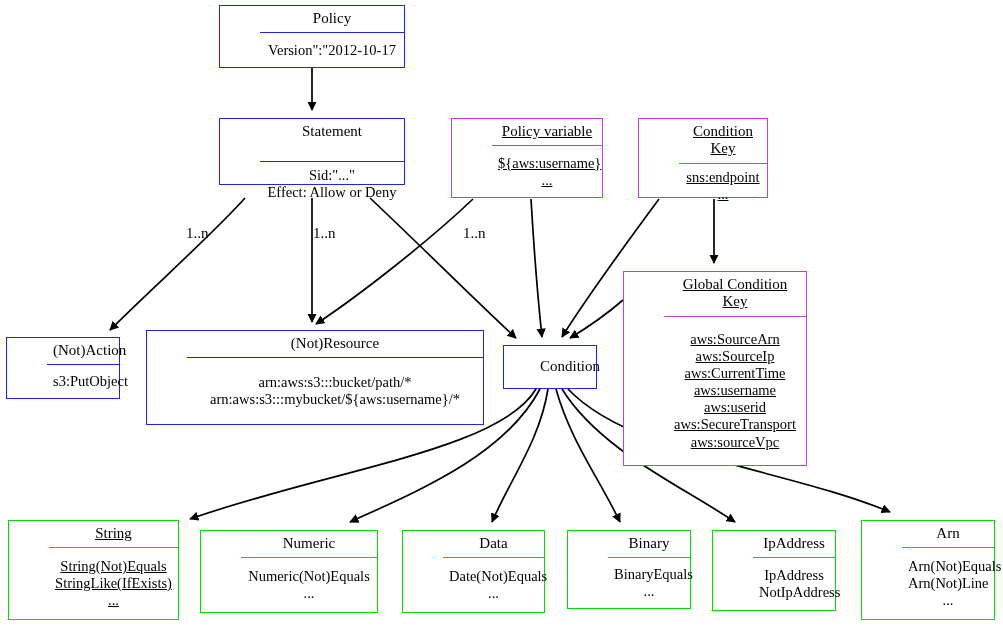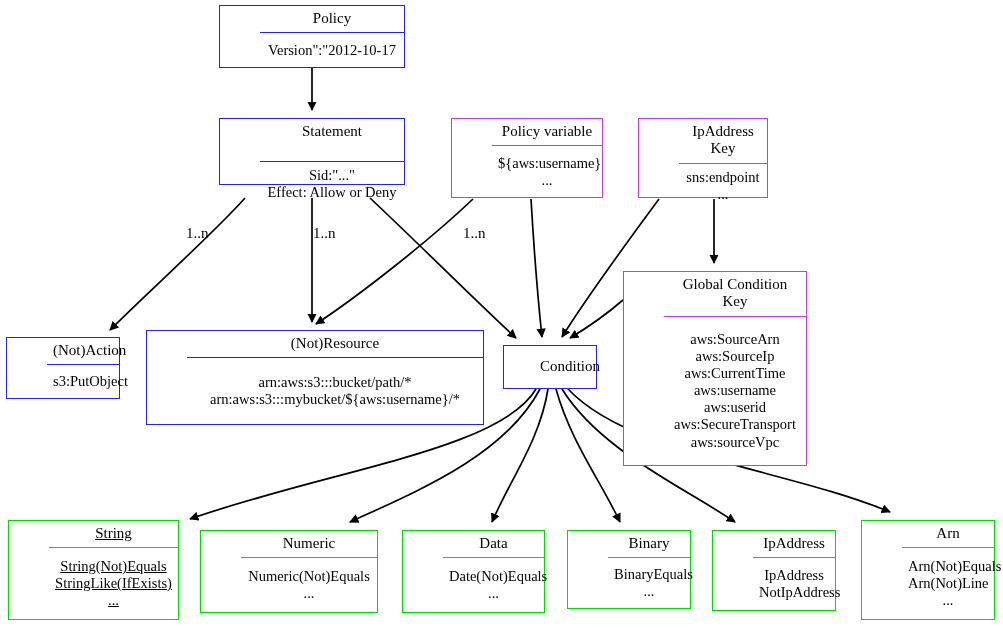--- a/index.html
+++ b/index.html
@@ -27,21 +27,21 @@
     position: absolute;
     box-sizing: border-box;
     background: #ffffff;
     border: 1.6px solid #2020e0;
     display: flex;
     flex-direction: column;
     z-index: 2;
     padding-left: 40px;
   }
   .node.blue   { border-color: #2222ee; }
-  .node.purple { border-color: #c43ce0; }
+  .node.purple { border-color: #c43ce0; text-decoration: underline; }
   .node.green  { border-color: #00dd00; }
 
   .node-title {
     text-align: center;
     font-size: 15px;
     color: #000;
     line-height: 1.15;
     padding: 4px 6px 5px 6px;
     box-sizing: border-box;
   }
@@ -137,21 +137,21 @@
 
   <div class="node purple" style="left:451px; top:118px; width:152px; height:80px;">
     <div class="node-title">Policy variable</div>
     <div class="node-body">
       <span class="line">${aws:username}</span>
       <span class="line">...</span>
     </div>
   </div>
 
   <div class="node purple" style="left:638px; top:118px; width:130px; height:80px;">
-    <div class="node-title">IpAddress Key</div>
+    <div class="node-title">Condition Key</div>
     <div class="node-body">
       <span class="line">sns:endpoint</span>
       <span class="line">...</span>
     </div>
   </div>
 
   <div class="node purple" style="left:623px; top:271px; width:184px; height:195px;">
     <div class="node-title">Global Condition Key</div>
     <div class="node-body">
       <span class="line">aws:SourceArn</span>

